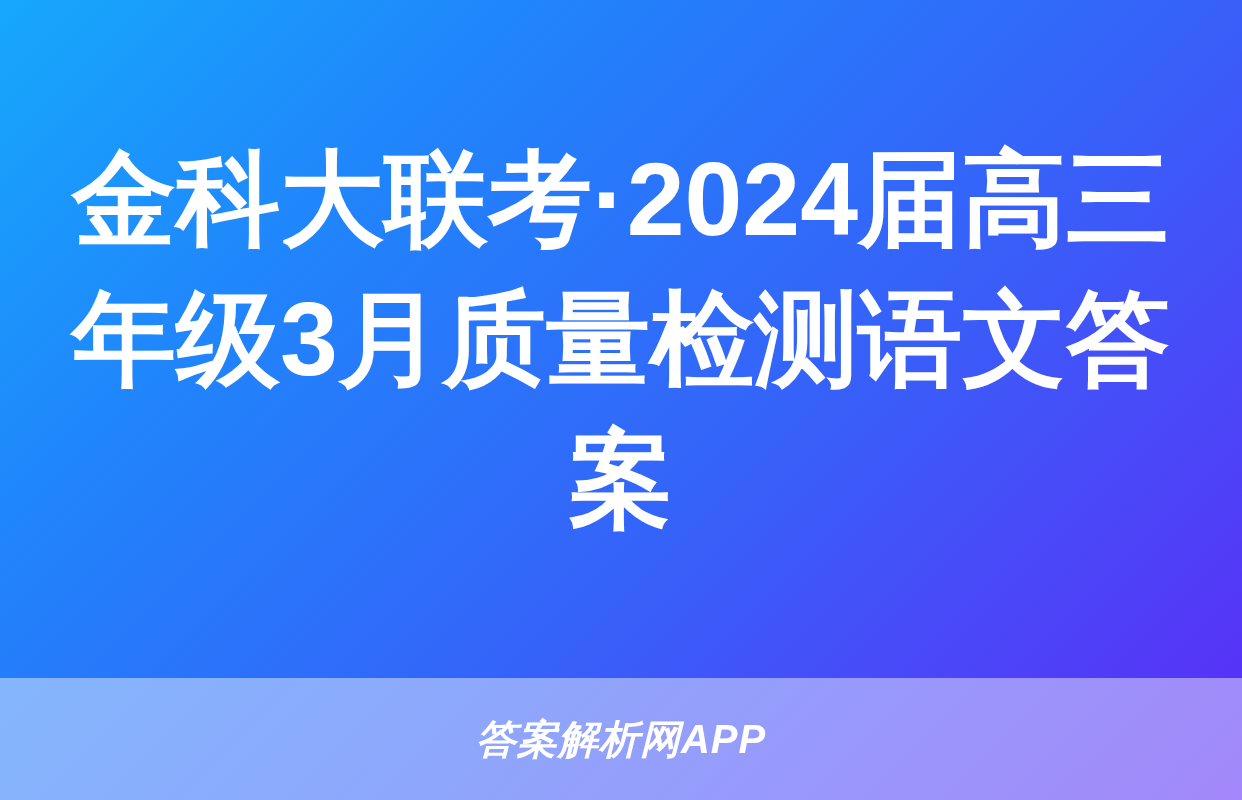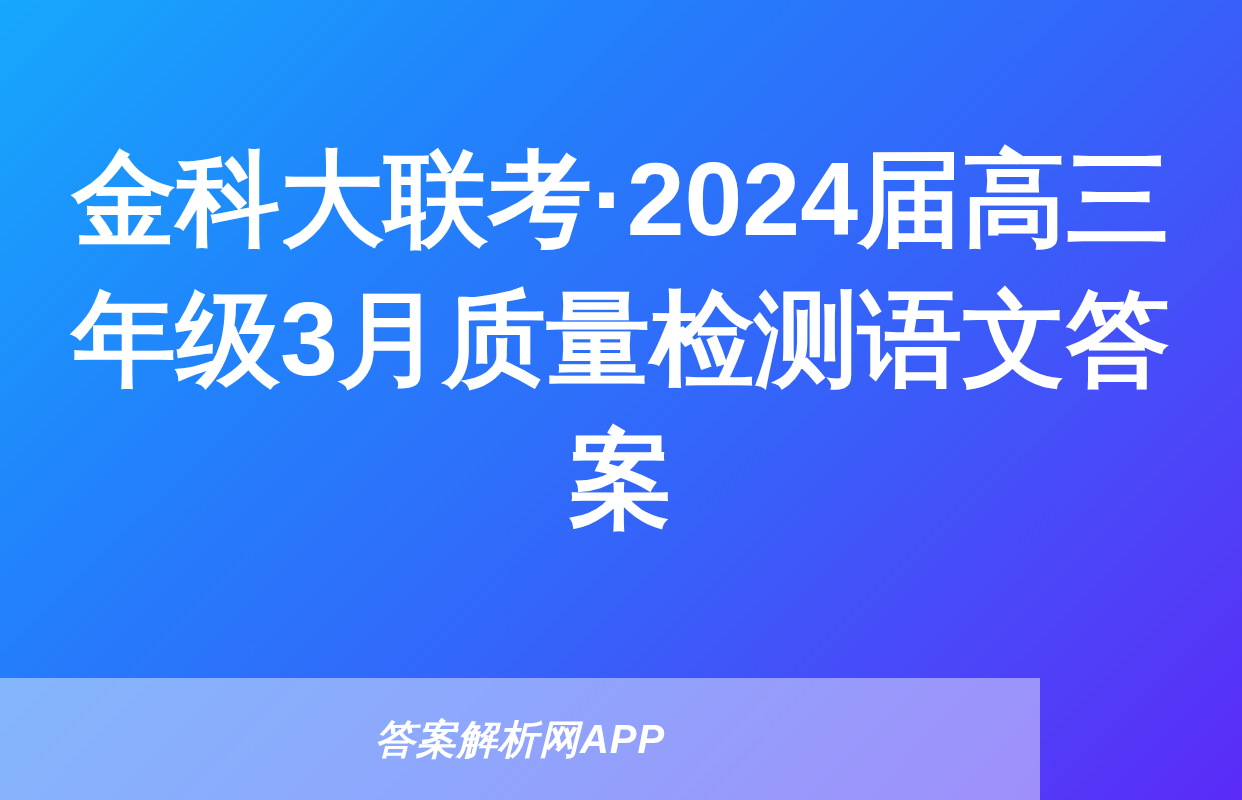--- a/index.html
+++ b/index.html
@@ -53,21 +53,21 @@
     word-break: break-all;
     white-space: normal;
     font-family: "Liberation Sans", "DejaVu Sans", sans-serif;
   }
 
   
   .footer-band {
     position: absolute;
     left: 0;
     top: 678px;
-    width: 1040px;
+    width: 1242px;
     height: 122px;
     display: flex;
     align-items: center;
     justify-content: center;
     
     background: rgba(255, 255, 255, 0.44);
   }
 
   .watermark {
     margin: 0;

